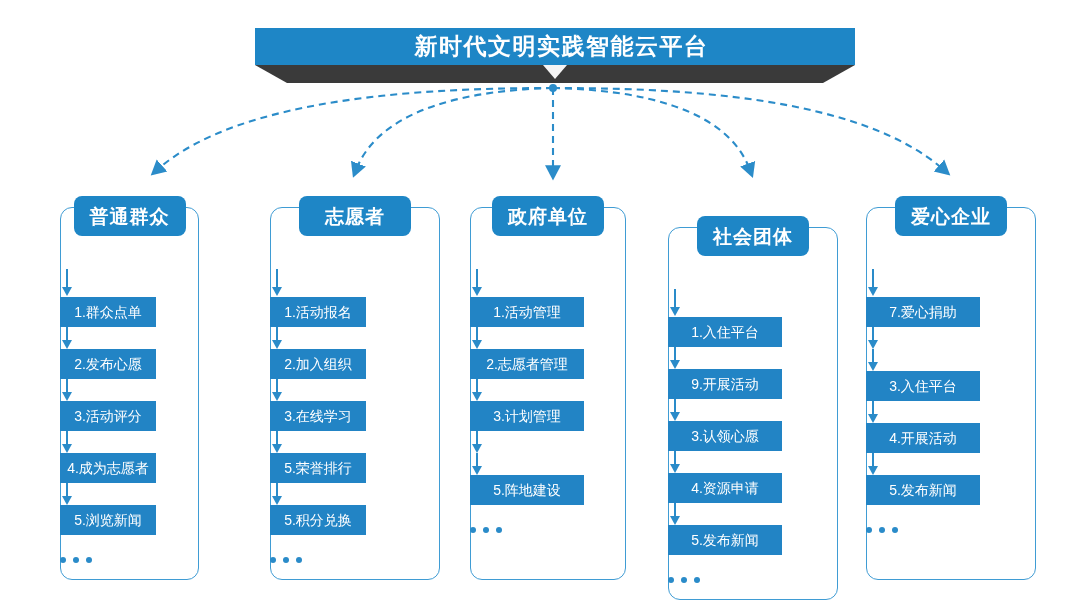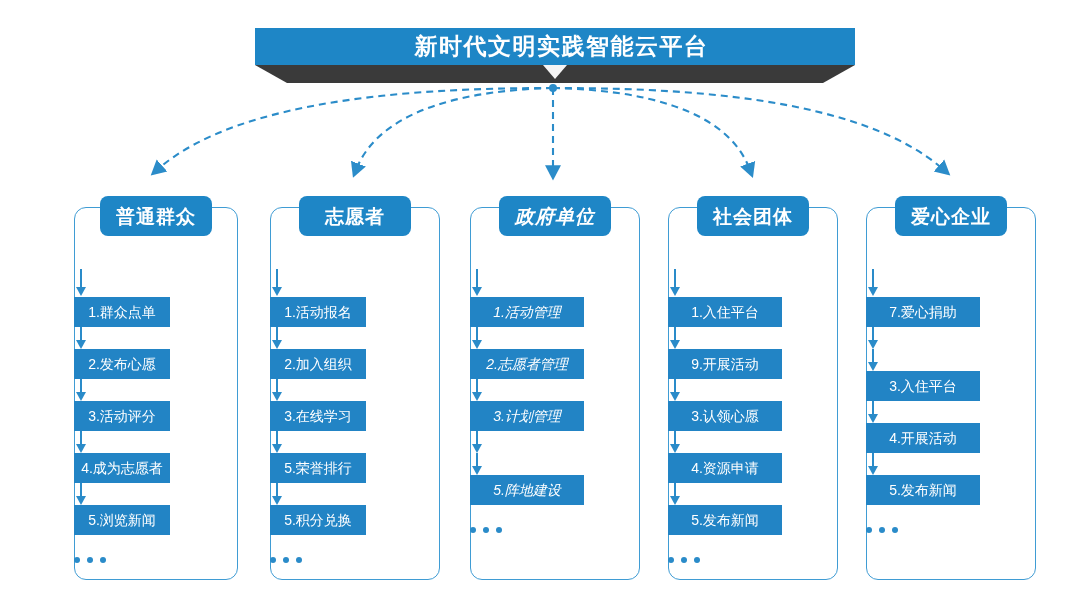--- a/index.html
+++ b/index.html
@@ -110,21 +110,21 @@
       <path d="M553,88 C 470,90 380,108 356,170"></path>
       <path d="M553,88 L553,172"></path>
       <path d="M553,88 C 640,90 727,108 750,170"></path>
       <path d="M553,88 C 680,88 860,96 944,170"></path>
     </g>
     <circle cx="553" cy="88" r="4" fill="#2b8cc9"></circle>
   </svg>
 
   <div class="columns">
 
-    <div class="col" style="left:74px;width:164px;">
+    <div class="col" style="left:60px;width:139px;">
       <div class="col-card"></div>
       <div class="col-head">
         <span>普通群众</span>
       </div>
       <div class="col-body">
         <div class="varrow tall">
             <div class="shaft"></div>
             <div class="head"></div>
           </div>
         <div class="item">
@@ -208,21 +208,21 @@
             <span>5.积分兑换</span>
           </div>
         <div class="dots">
             <i></i>
             <i></i>
             <i></i>
           </div>
       </div>
     </div>
 
-    <div class="col wide" style="left:470px;width:170px;font-style:italic;">
+    <div class="col wide" style="left:470px;width:156px;">
       <div class="col-card"></div>
       <div class="col-head">
         <span>政府单位</span>
       </div>
       <div class="col-body">
         <div class="varrow tall">
             <div class="shaft"></div>
             <div class="head"></div>
           </div>
         <div class="item">
@@ -254,21 +254,21 @@
             <span>5.阵地建设</span>
           </div>
         <div class="dots">
             <i></i>
             <i></i>
             <i></i>
           </div>
       </div>
     </div>
 
-    <div class="col wide" style="left:668px;width:170px;">
+    <div class="col wide" style="left:668px;width:170px;margin-top:20px;">
       <div class="col-card"></div>
       <div class="col-head">
         <span>社会团体</span>
       </div>
       <div class="col-body">
         <div class="varrow tall">
             <div class="shaft"></div>
             <div class="head"></div>
           </div>
         <div class="item">

